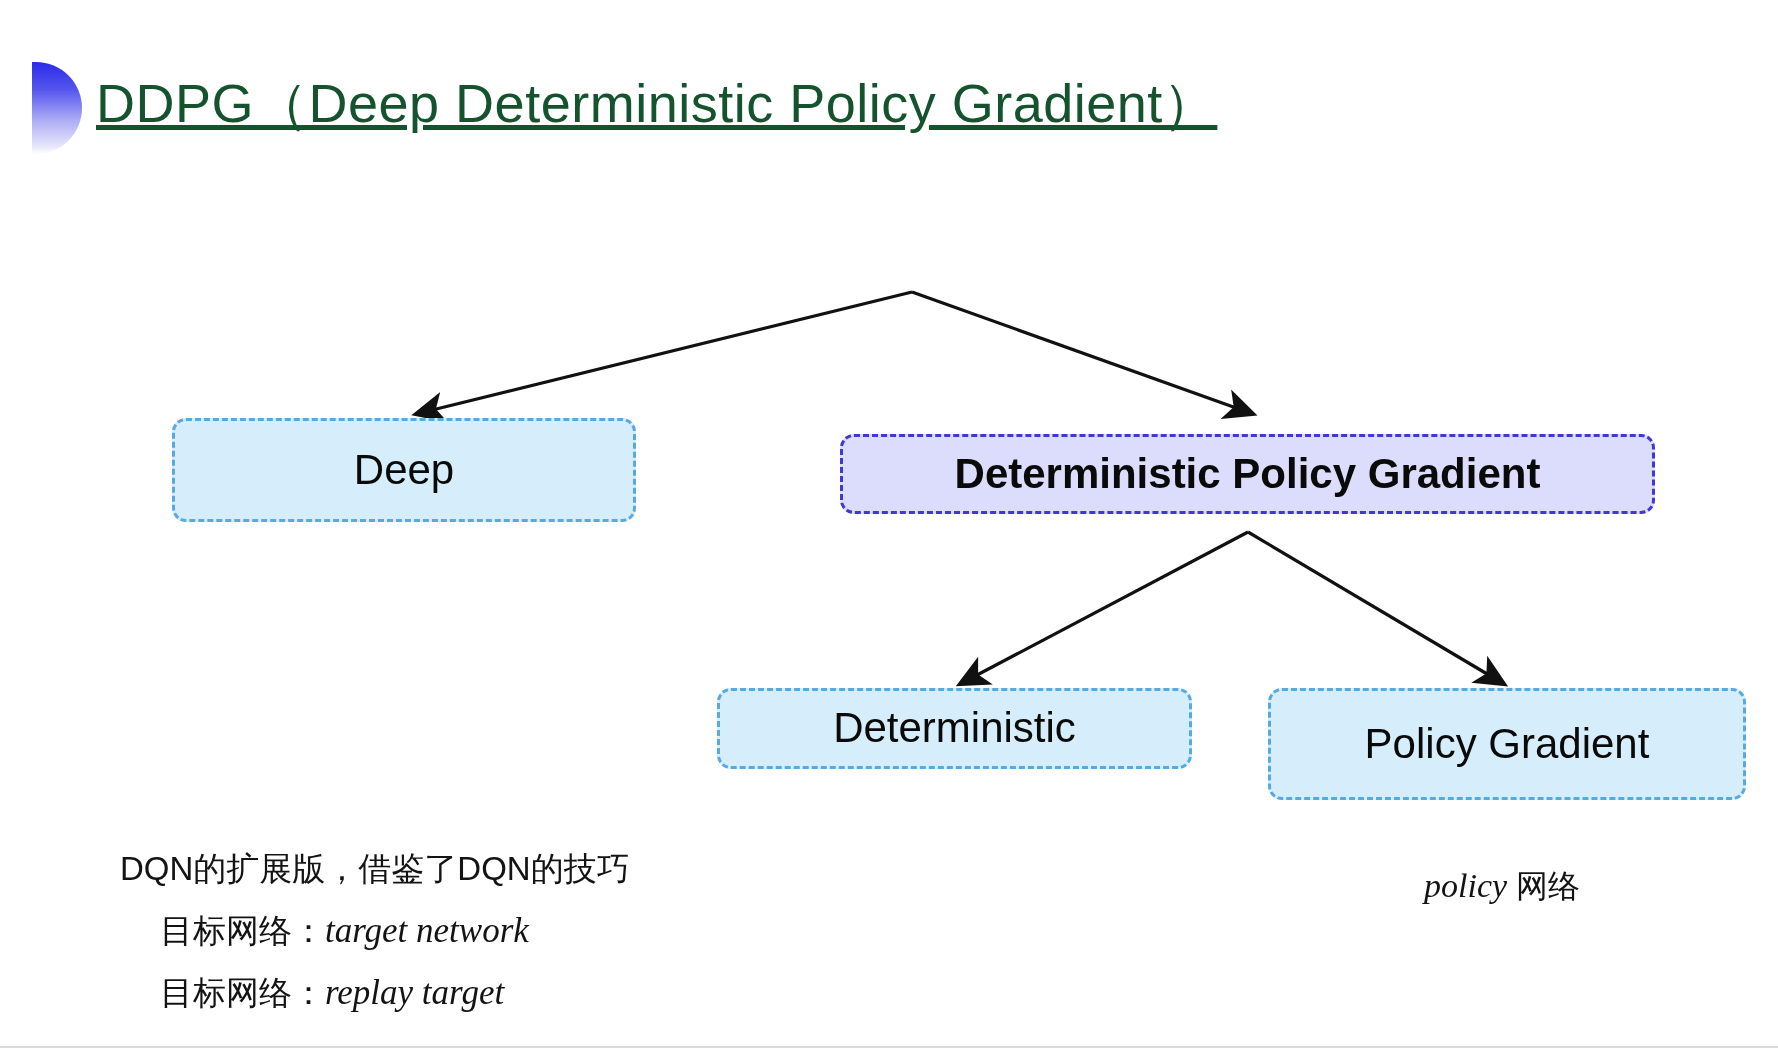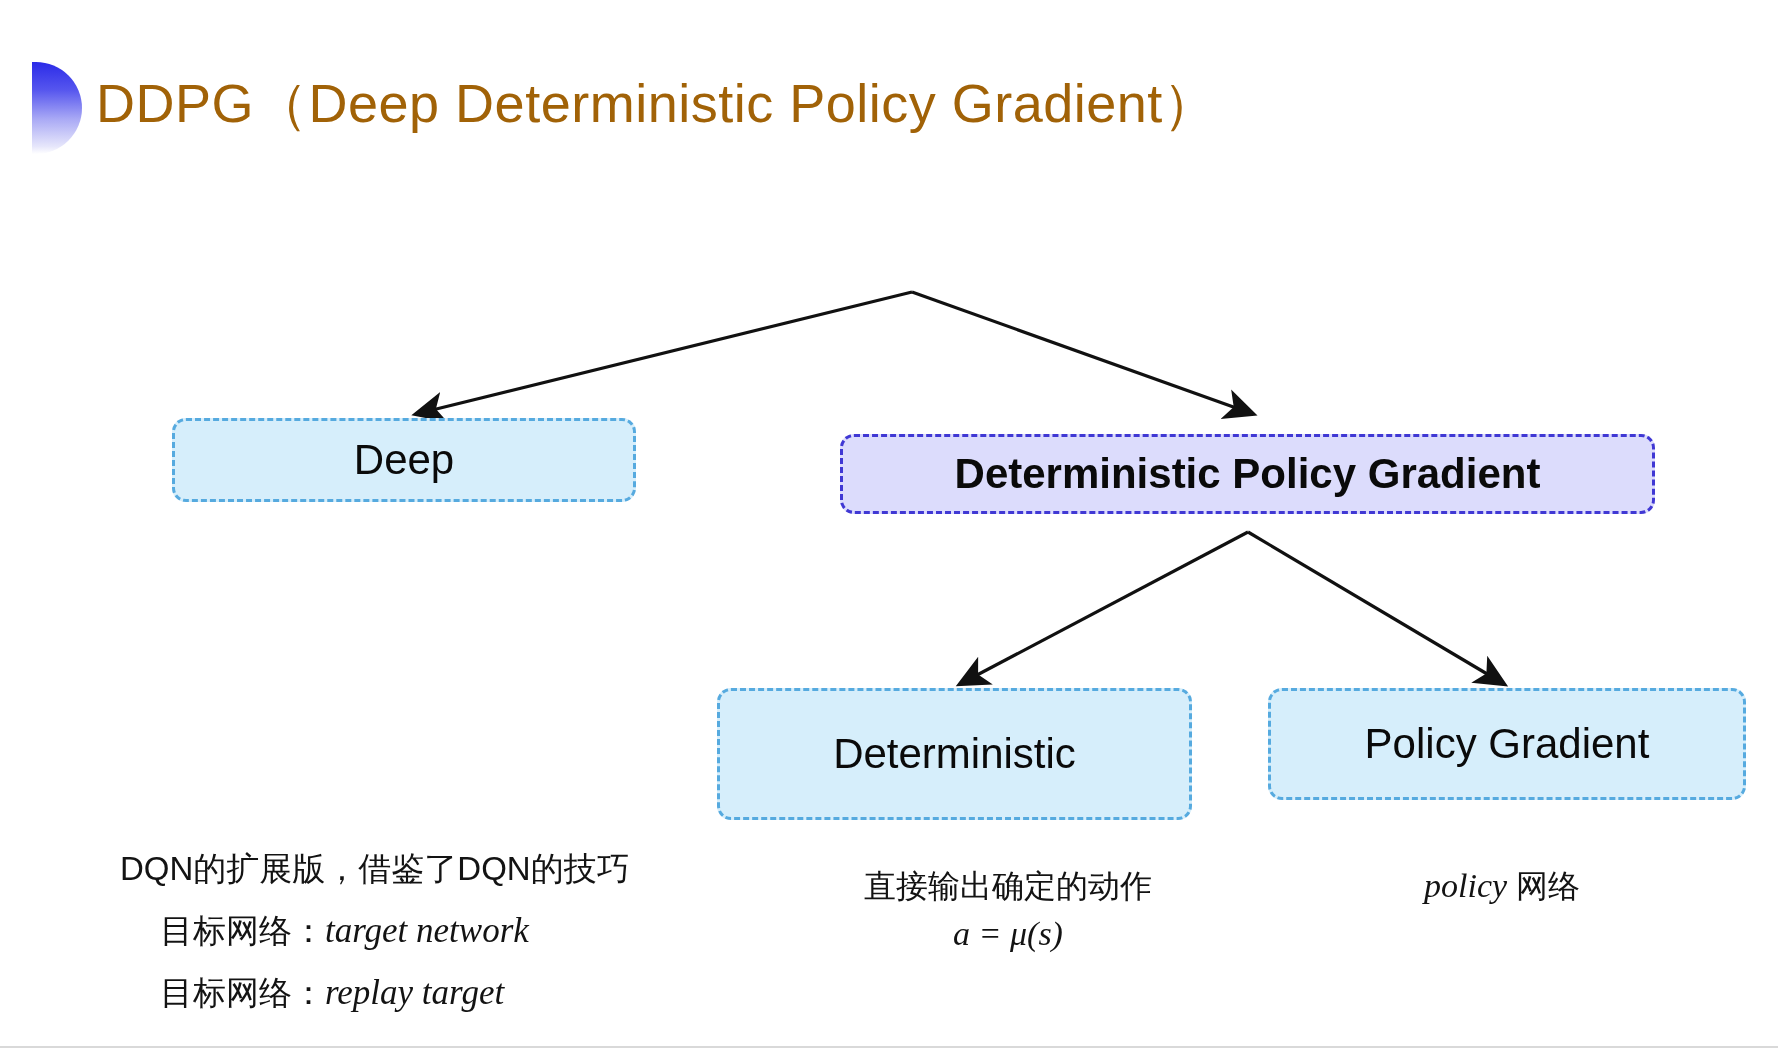--- a/index.html
+++ b/index.html
@@ -27,24 +27,25 @@
     height: 92px;
     border-radius: 0 46px 46px 0;
     background: linear-gradient(to bottom, #2b2be8 0%, #5555ee 30%, #a9a9f5 62%, #e7e7fb 92%, #ffffff 100%);
   }
   #title-text {
     position: absolute;
     left: 96px;
     top: 68px;
     font-size: 54px;
     letter-spacing: 0.5px;
-    color: #a16207;
+    color: #14532d;
     font-family: "Liberation Sans", sans-serif;
     font-weight: 400;
     white-space: nowrap;
+    text-decoration: underline;
   }
 
   
   .node {
     position: absolute;
     box-sizing: border-box;
     display: flex;
     align-items: center;
     justify-content: center;
     border-radius: 14px;
@@ -66,23 +67,23 @@
   .node.purple .node-label {
     font-size: 42px;
     font-weight: 600;
   }
   .node.blue .node-label {
     font-size: 42px;
     font-weight: 400;
   }
 
   #node-root     { left: 427px;  top: 178px; width: 958px; height: 112px; }
-  #node-deep     { left: 172px;  top: 418px; width: 464px; height: 84px; }
+  #node-deep     { left: 172px;  top: 418px; width: 464px; height: 104px; }
   #node-dpg      { left: 840px;  top: 418px; width: 815px; height: 80px; margin-top: 16px; }
-  #node-det      { left: 717px;  top: 688px; width: 475px; height: 132px; }
+  #node-det      { left: 717px;  top: 688px; width: 475px; height: 81px; }
   #node-pg       { left: 1268px; top: 688px; width: 478px; height: 112px; }
 
   
   #arrows {
     position: absolute;
     left: 0;
     top: 0;
     width: 1778px;
     height: 1056px;
     pointer-events: none;
@@ -160,24 +161,20 @@
   <div id="node-pg" class="node blue">
     <span class="node-label">Policy Gradient</span>
   </div>
 
   <div id="caption-left" class="caption">
     <div class="line l1">DQN的扩展版，借鉴了DQN的技巧</div>
     <div class="line l2"><span>目标网络：</span><span class="it">target network</span></div>
     <div class="line l3"><span>目标网络：</span><span class="it">replay target</span></div>
   </div>
 
-  <div id="caption-mid" class="caption">
-    <div class="line">直接输出确定的动作</div>
-    <div class="line formula">a = μ(s)</div>
-  </div>
 
   <div id="caption-right" class="caption">
     <div class="line"><span class="it">policy</span><span> 网络</span></div>
   </div>
 
   <div id="bottom-rule"></div>
 
 </div>
 
 </body></html>

